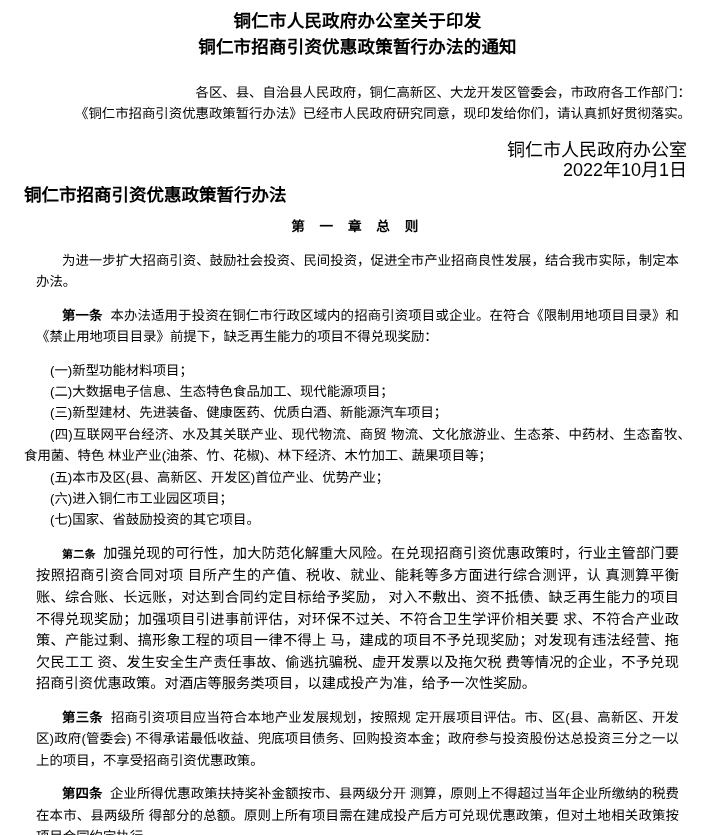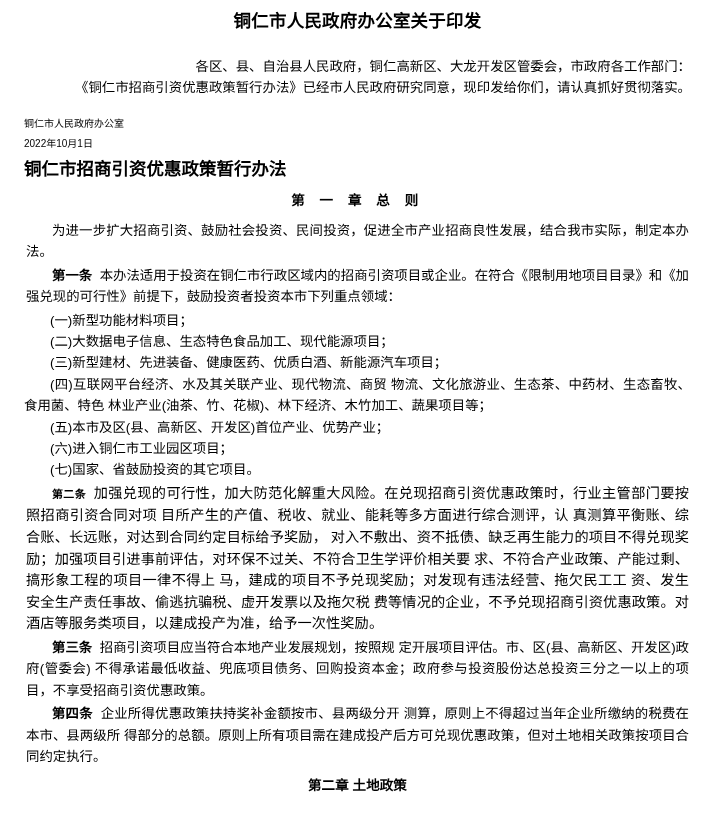--- a/index.html
+++ b/index.html
@@ -45,22 +45,22 @@
     font-size: 13.4px;
     line-height: 21px;
     text-align: right;
   }
   .addressee .ln { display: block; white-space: nowrap; }
   .addressee .ln.indent { text-indent: 26px; }
 
   
   .signature {
     margin-top: 16px;
-    text-align: left;
-    font-size: 10px;
+    text-align: right;
+    font-size: 18px;
     line-height: 20px;
     padding-right: 4px;
   }
   .signature .ln { display: block; }
 
   
   .reg-title {
     font-weight: bold;
     font-size: 17.5px;
     line-height: 26px;
@@ -76,21 +76,21 @@
     margin-top: 8px;
     margin-bottom: 8px;
   }
   .chapter.wide { letter-spacing: 5.5px; }
 
   
   .para {
     font-size: 13.4px;
     line-height: 21.4px;
     text-indent: 26px;
-    margin: 2px;
+    margin: 12px;
     text-align: justify;
     text-justify: inter-ideograph;
   }
   .para .art {
     font-weight: bold;
   }
 
   
   .item {
     font-size: 13.4px;
@@ -114,39 +114,40 @@
     font-weight: bold;
   }
 </style>
 </head>
 <body>
 
 <div class="page">
 
   <div class="doc-title">
     <span class="line">铜仁市人民政府办公室关于印发</span>
+    <span class="line">铜仁市招商引资优惠政策暂行办法的通知</span>
   </div>
 
   <div class="addressee">
     <span class="ln">各区、县、自治县人民政府，铜仁高新区、大龙开发区管委会，市政府各工作部门：</span>
     <span class="ln indent">《铜仁市招商引资优惠政策暂行办法》已经市人民政府研究同意，现印发给你们，请认真抓好贯彻落实。</span>
   </div>
 
   <div class="signature">
     <span class="ln">铜仁市人民政府办公室</span>
     <span class="ln">2022年10月1日</span>
   </div>
 
   <div class="reg-title">铜仁市招商引资优惠政策暂行办法</div>
 
   <div class="chapter wide">第 一 章  总  则</div>
 
   <p class="para">为进一步扩大招商引资、鼓励社会投资、民间投资，促进全市产业招商良性发展，结合我市实际，制定本办法。</p>
 
-  <p class="para"><span class="art">第一条</span>&nbsp;&nbsp;<span>本办法适用于投资在铜仁市行政区域内的招商引资项目或企业。在符合《限制用地项目目录》和《加强兑现的可行性》前提下，鼓励投资者投资本市下列重点领域：</span></p>
+  <p class="para"><span class="art">第一条</span>&nbsp;&nbsp;<span>本办法适用于投资在铜仁市行政区域内的招商引资项目或企业。在符合《限制用地项目目录》和《禁止用地项目目录》前提下，缺乏再生能力的项目不得兑现奖励：</span></p>
 
   <p class="item">(一)新型功能材料项目；</p>
   <p class="item">(二)大数据电子信息、生态特色食品加工、现代能源项目；</p>
   <p class="item">(三)新型建材、先进装备、健康医药、优质白酒、新能源汽车项目；</p>
   <p class="item">(四)互联网平台经济、水及其关联产业、现代物流、商贸 物流、文化旅游业、生态茶、中药材、生态畜牧、食用菌、特色 林业产业(油茶、竹、花椒)、林下经济、木竹加工、蔬果项目等；</p>
   <p class="item">(五)本市及区(县、高新区、开发区)首位产业、优势产业；</p>
   <p class="item">(六)进入铜仁市工业园区项目；</p>
   <p class="item">(七)国家、省鼓励投资的其它项目。</p>
 
   <p class="para serif-block"><span class="art">第二条</span>&nbsp;&nbsp;<span>加强兑现的可行性，加大防范化解重大风险。在兑现招商引资优惠政策时，行业主管部门要按照招商引资合同对项 目所产生的产值、税收、就业、能耗等多方面进行综合测评，认 真测算平衡账、综合账、长远账，对达到合同约定目标给予奖励， 对入不敷出、资不抵债、缺乏再生能力的项目不得兑现奖励；加强项目引进事前评估，对环保不过关、不符合卫生学评价相关要 求、不符合产业政策、产能过剩、搞形象工程的项目一律不得上 马，建成的项目不予兑现奖励；对发现有违法经营、拖欠民工工 资、发生安全生产责任事故、偷逃抗骗税、虚开发票以及拖欠税 费等情况的企业，不予兑现招商引资优惠政策。对酒店等服务类项目，以建成投产为准，给予一次性奖励。</span></p>

